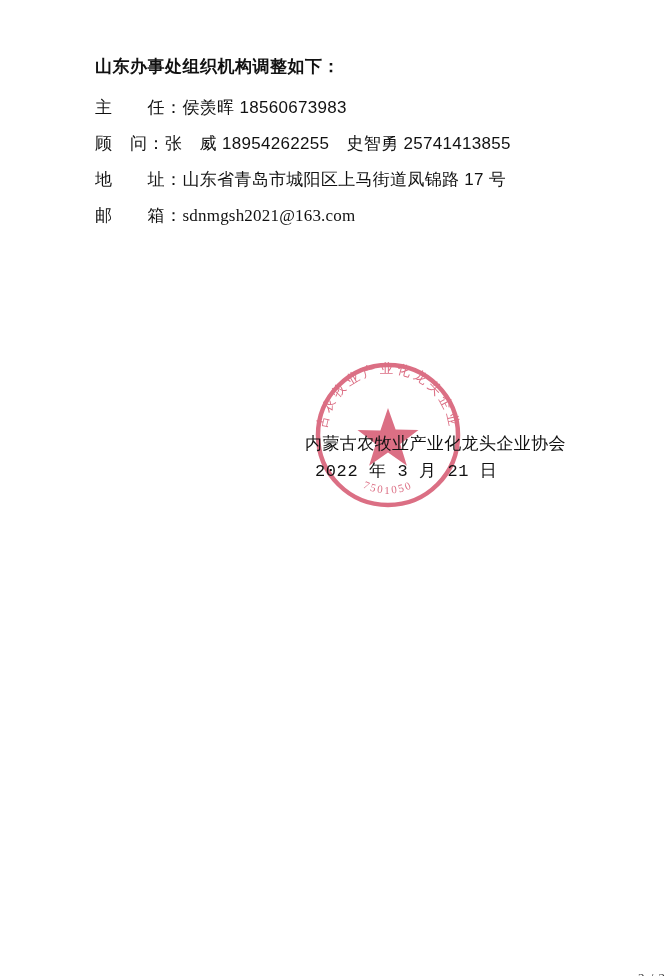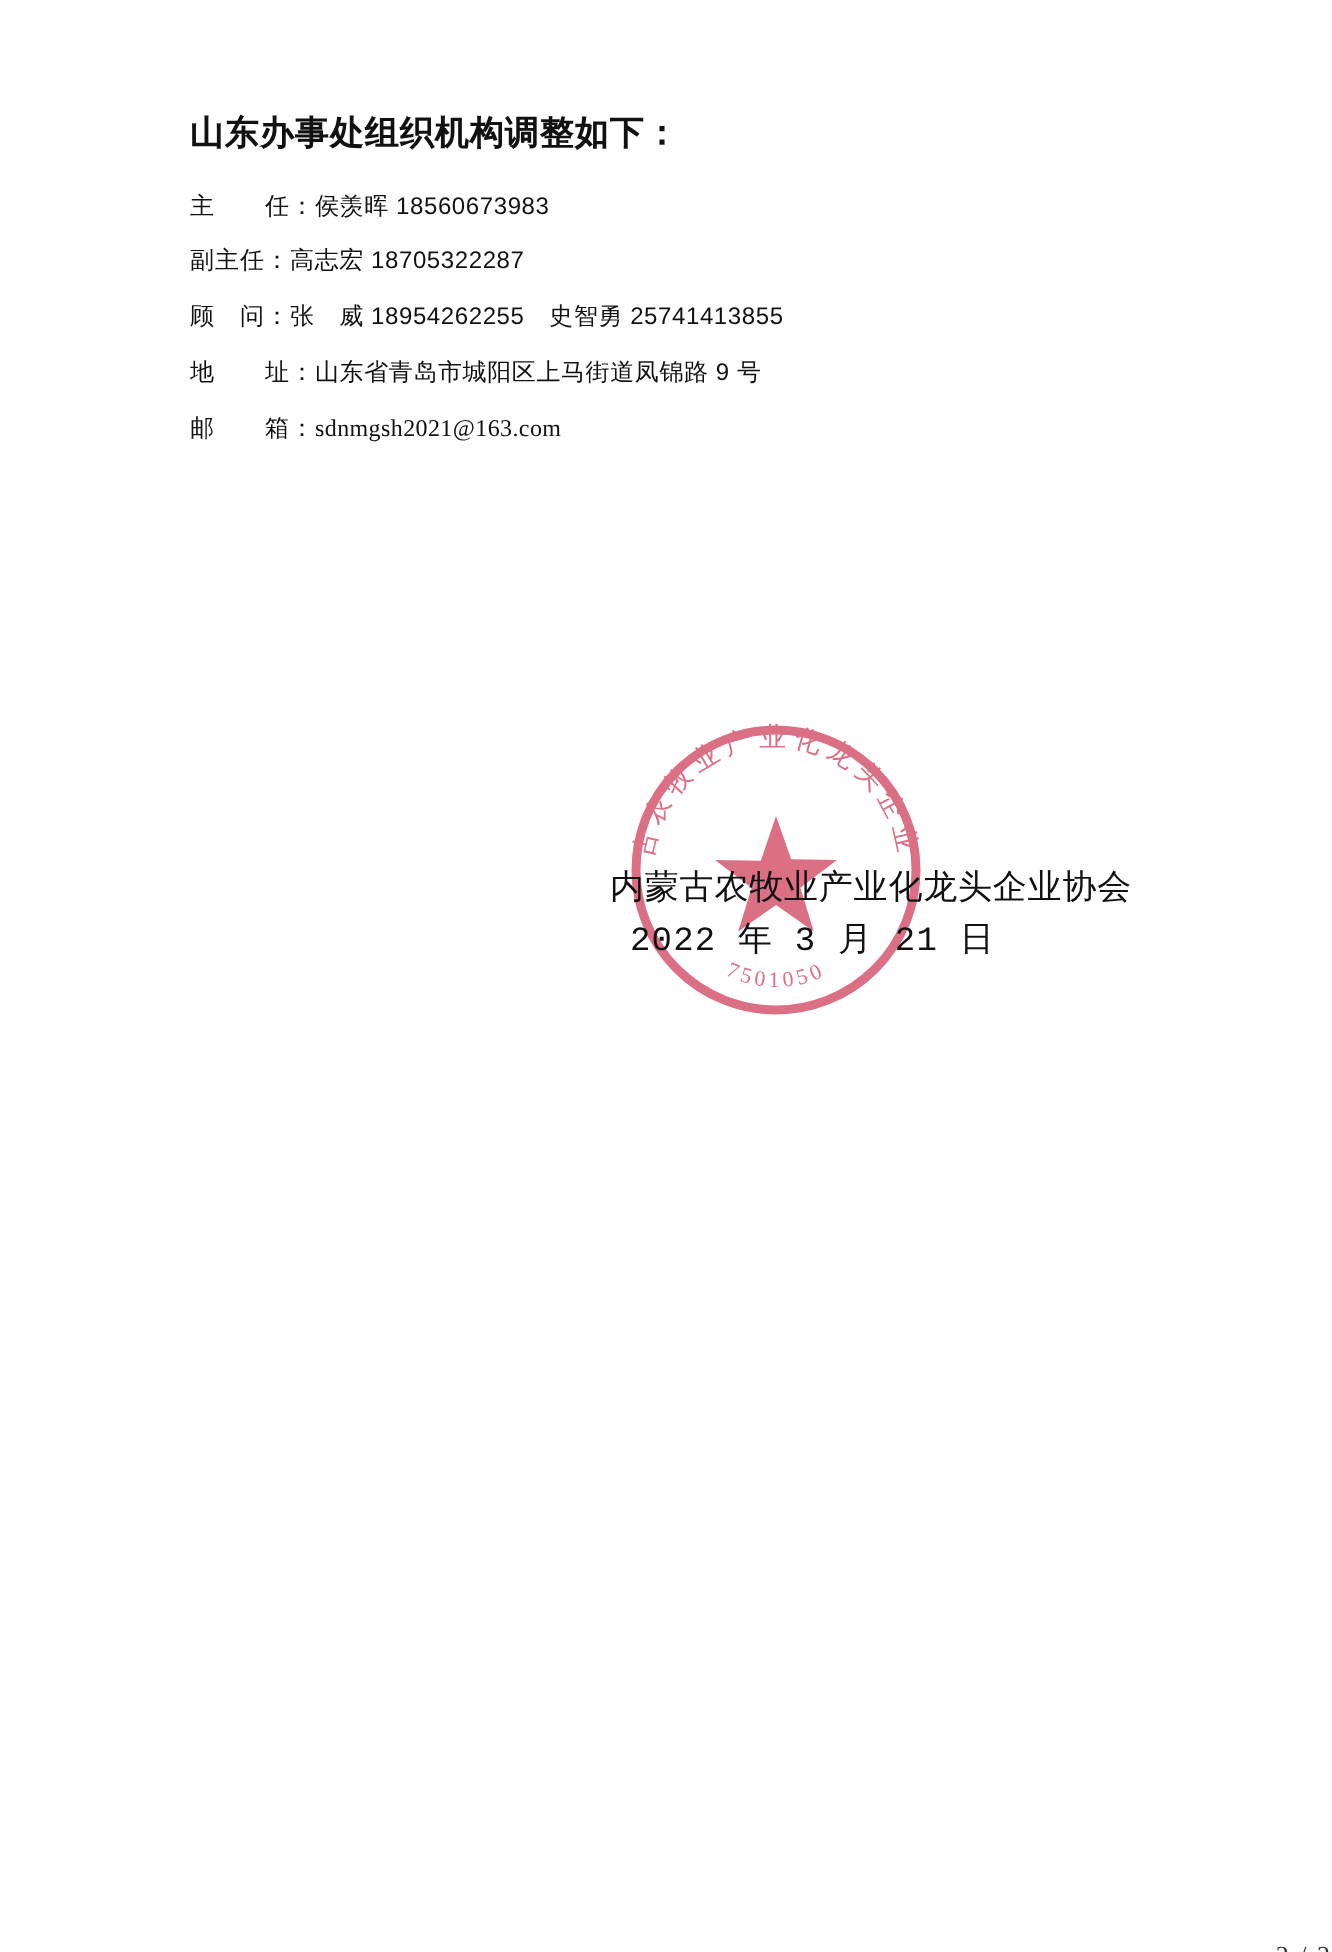--- a/index.html
+++ b/index.html
@@ -30,21 +30,21 @@
   }
   .doc-title {
     font-size: 17px;
     font-weight: bold;
     letter-spacing: 0.5px;
     line-height: 1.5;
     margin-bottom: 14px;
     font-family: "Liberation Sans", sans-serif;
   }
   .field-row {
-    font-size: 12px;
+    font-size: 17px;
     line-height: 1.65;
     margin-bottom: 8px;
     white-space: nowrap;
     font-family: "Liberation Sans", sans-serif;
   }
   .field-label {
     display: inline-block;
     letter-spacing: 0.5px;
   }
   .field-value {
@@ -105,30 +105,27 @@
 <div class="page">
 
   <div class="content">
 
     <div class="doc-title">山东办事处组织机构调整如下：</div>
 
     <div class="field-row">
       <span class="field-label">主　　任：</span><span class="field-value">侯羡晖  18560673983</span>
     </div>
 
-    <div class="field-row">
-      <span class="field-label">副主任：</span><span class="field-value">高志宏  18705322287</span>
-    </div>
 
     <div class="field-row">
       <span class="field-label">顾　问：</span><span class="field-value">张　威  18954262255　史智勇  25741413855</span>
     </div>
 
     <div class="field-row">
-      <span class="field-label">地　　址：</span><span class="field-value">山东省青岛市城阳区上马街道凤锦路 9 号</span>
+      <span class="field-label">地　　址：</span><span class="field-value">山东省青岛市城阳区上马街道凤锦路 17 号</span>
     </div>
 
     <div class="field-row">
       <span class="field-label">邮　　箱：</span><span class="field-value mono-val">sdnmgsh2021@163.com</span>
     </div>
 
   </div>
 
   <div class="stamp">
     <svg width="170" height="170" viewBox="0 0 170 170" xmlns="http://www.w3.org/2000/svg">

